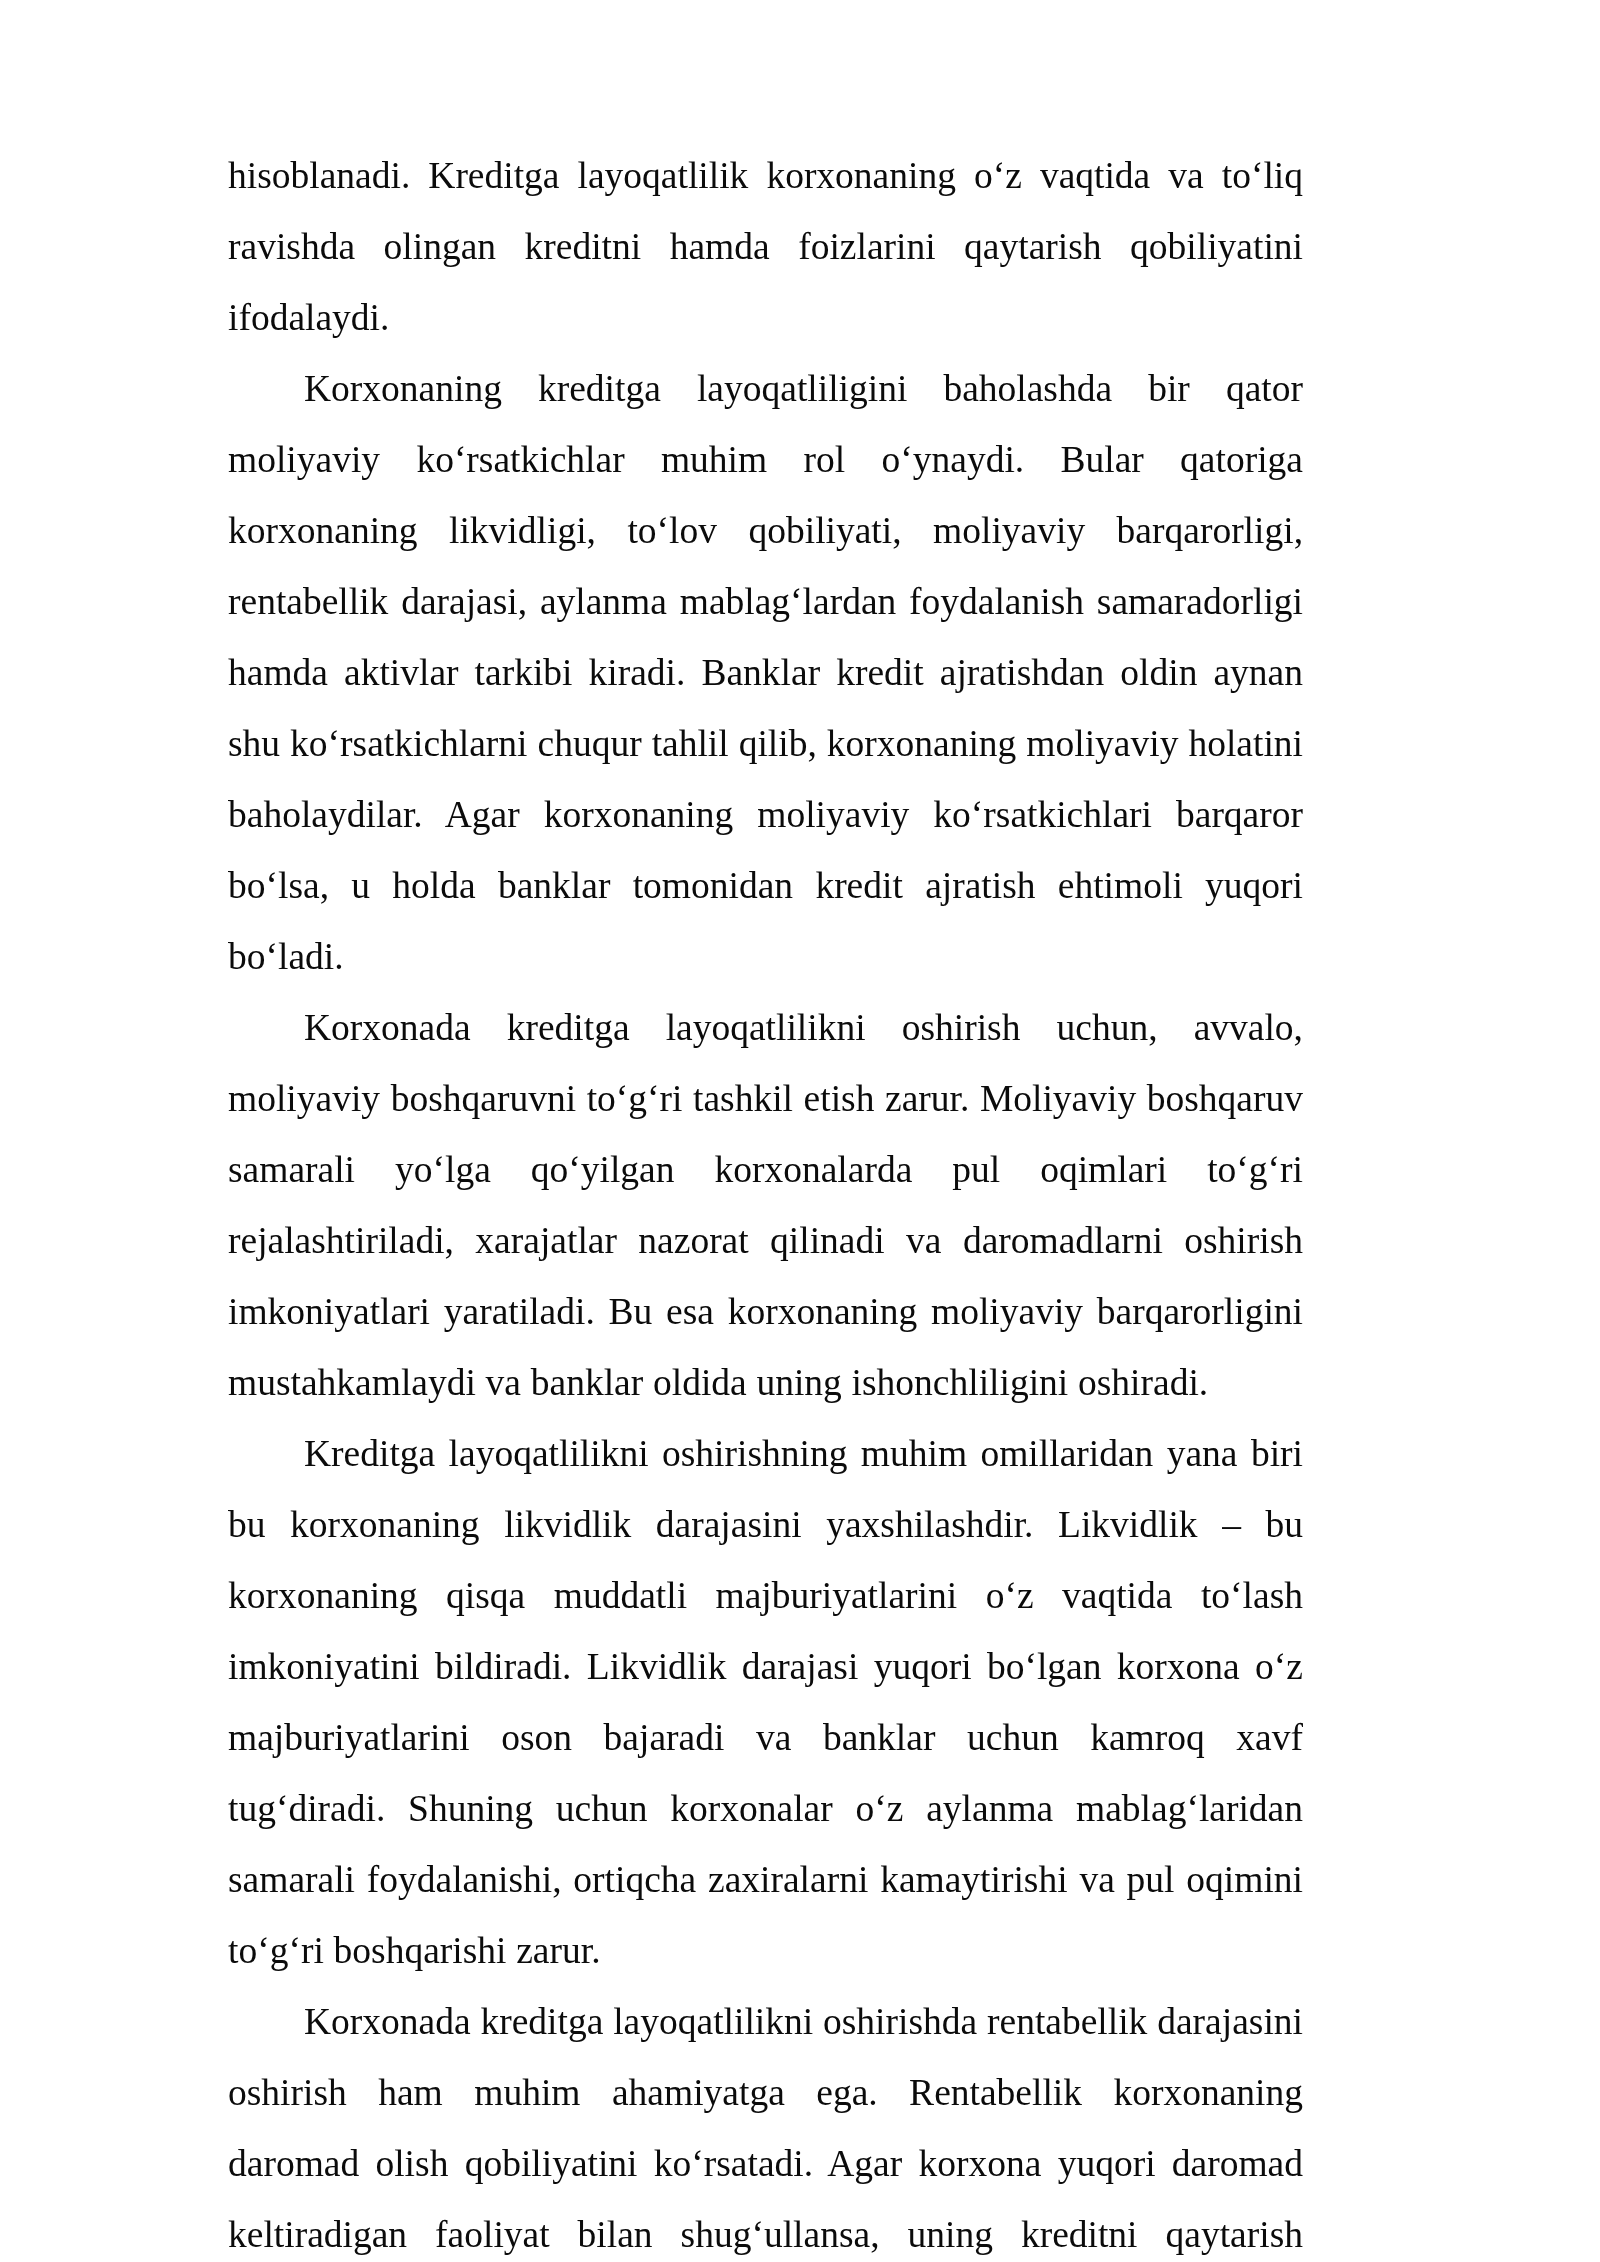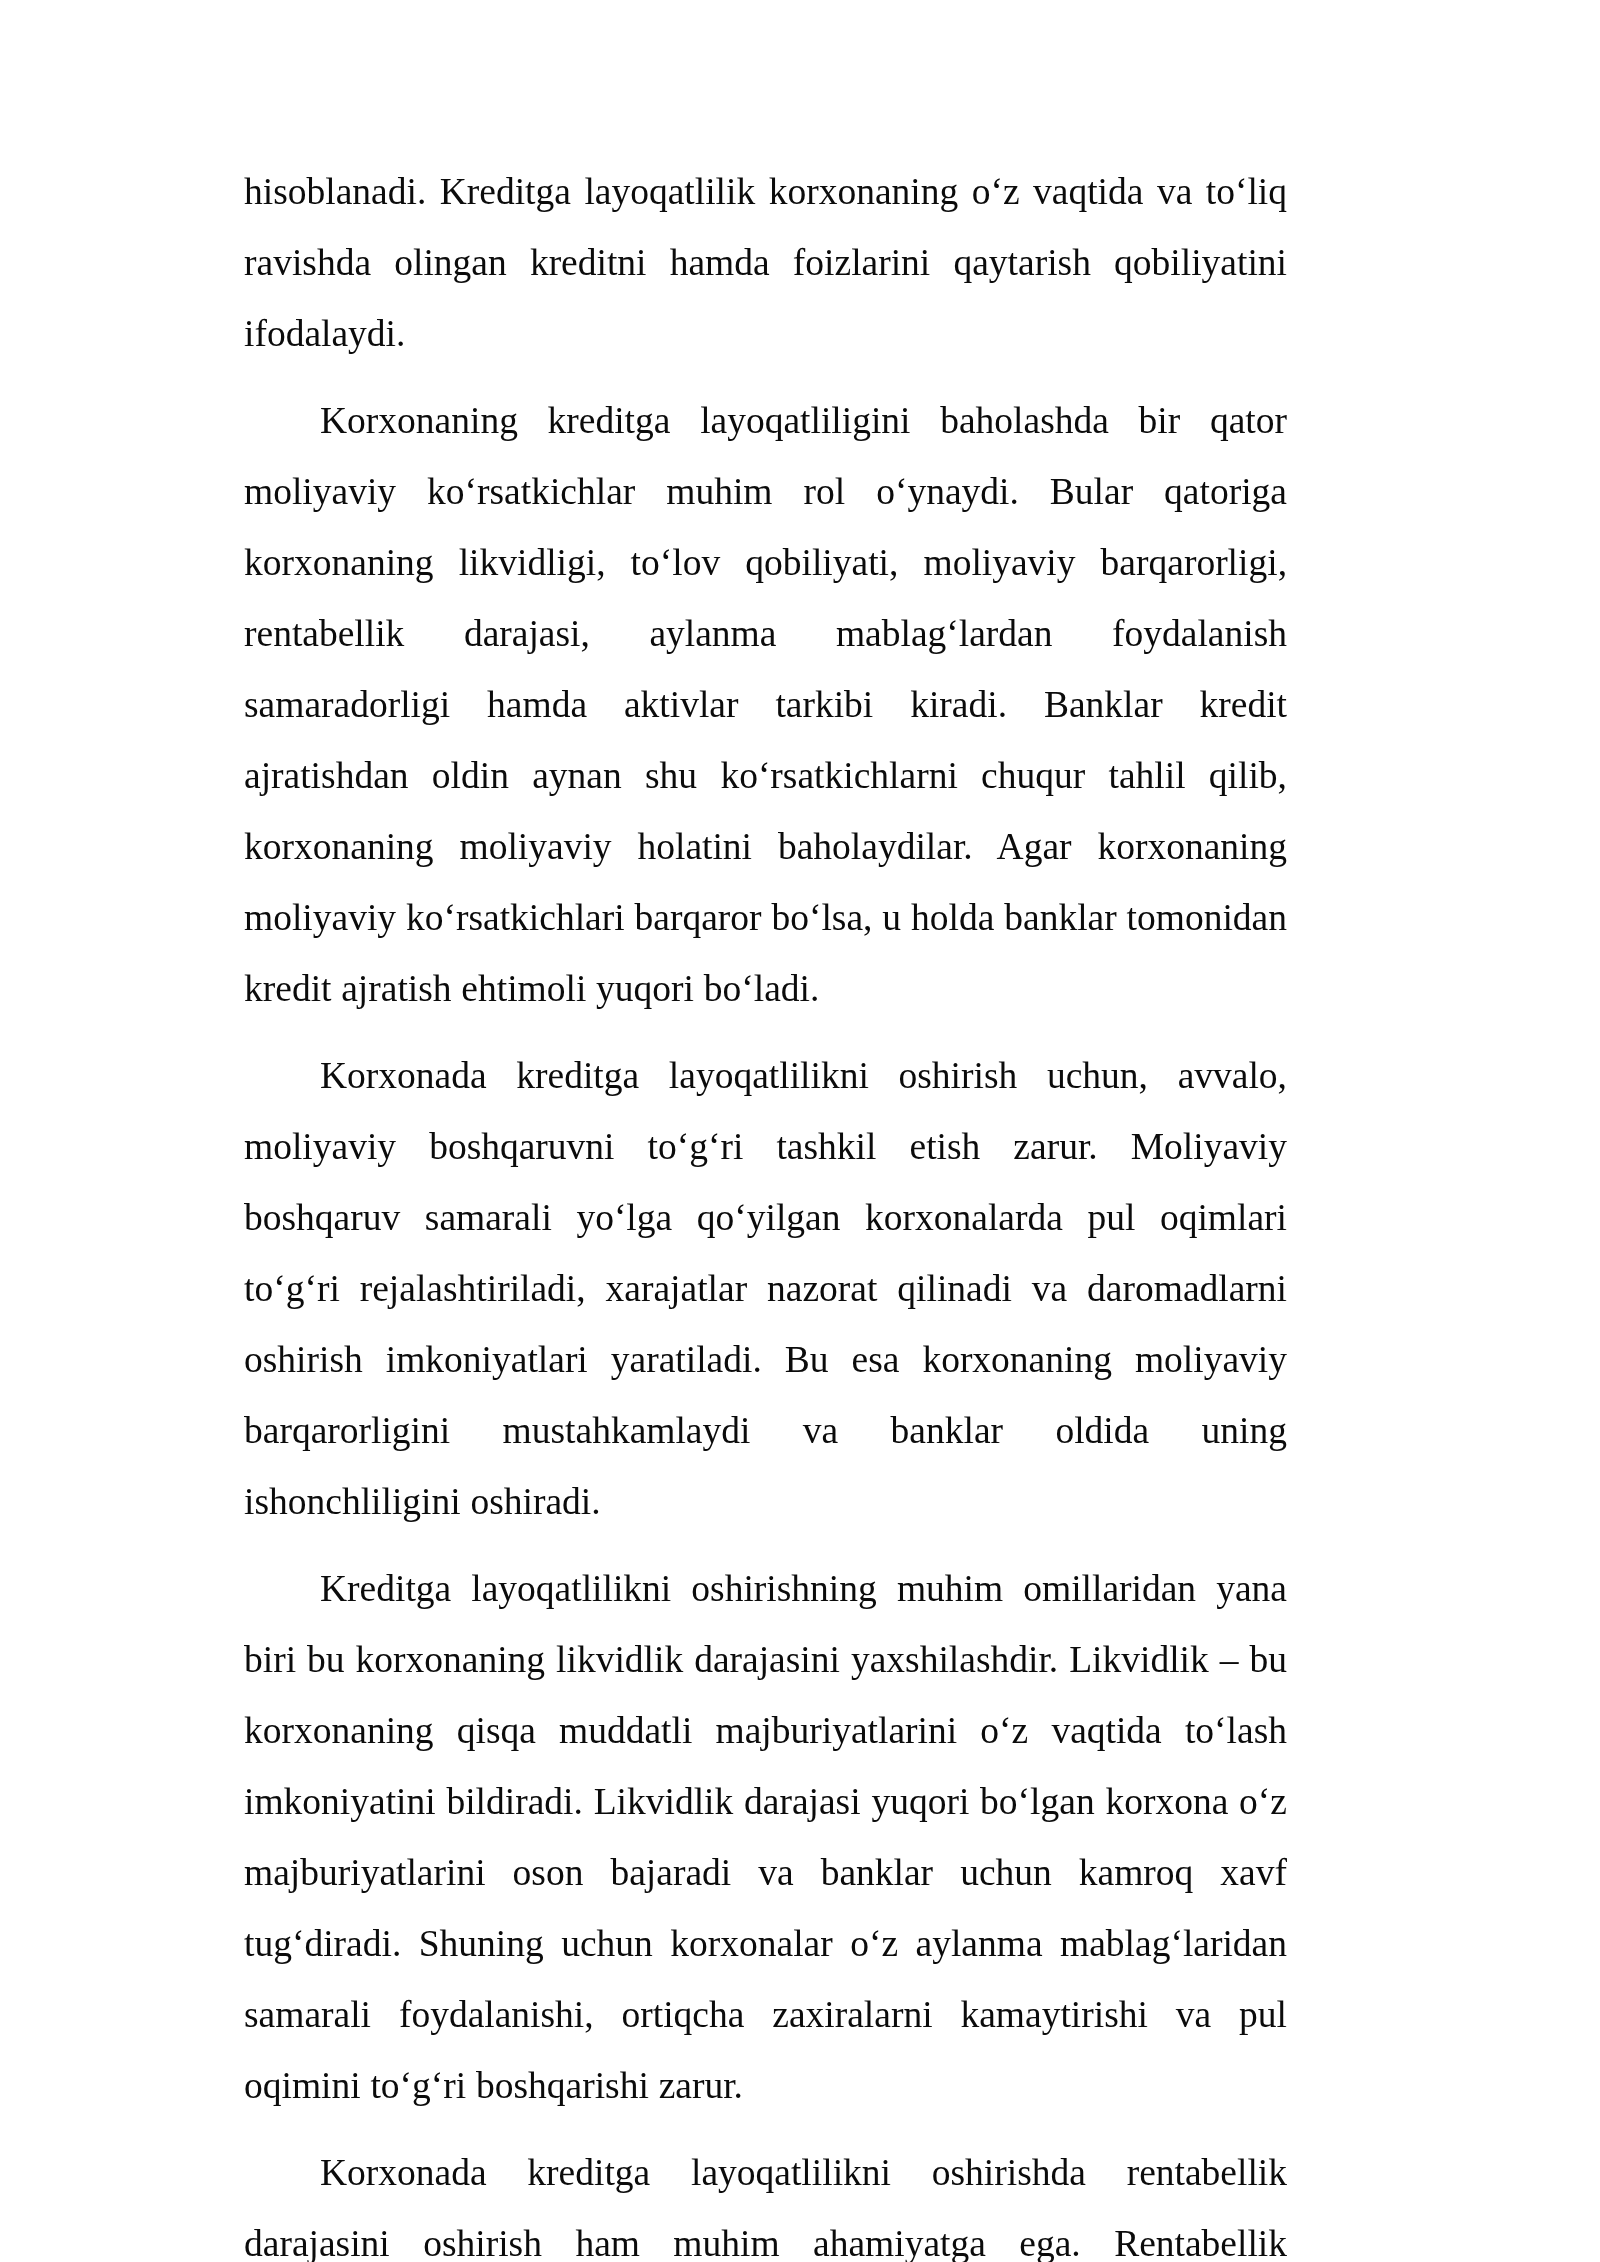--- a/index.html
+++ b/index.html
@@ -18,21 +18,21 @@
     box-sizing: border-box;
     overflow: hidden;
   }
   .text-column {
     position: absolute;
     left: 228px;
     top: 140px;
     width: 1075px;
   }
   p.para {
-    margin: 16px;
+    margin: 0;
     font-size: 37.5px;
     line-height: 71px;
     color: #0b0b0b;
     text-align: justify;
     text-justify: inter-word;
     text-indent: 0;
     -webkit-hyphens: none;
     hyphens: none;
     word-spacing: 0.01em;
   }

